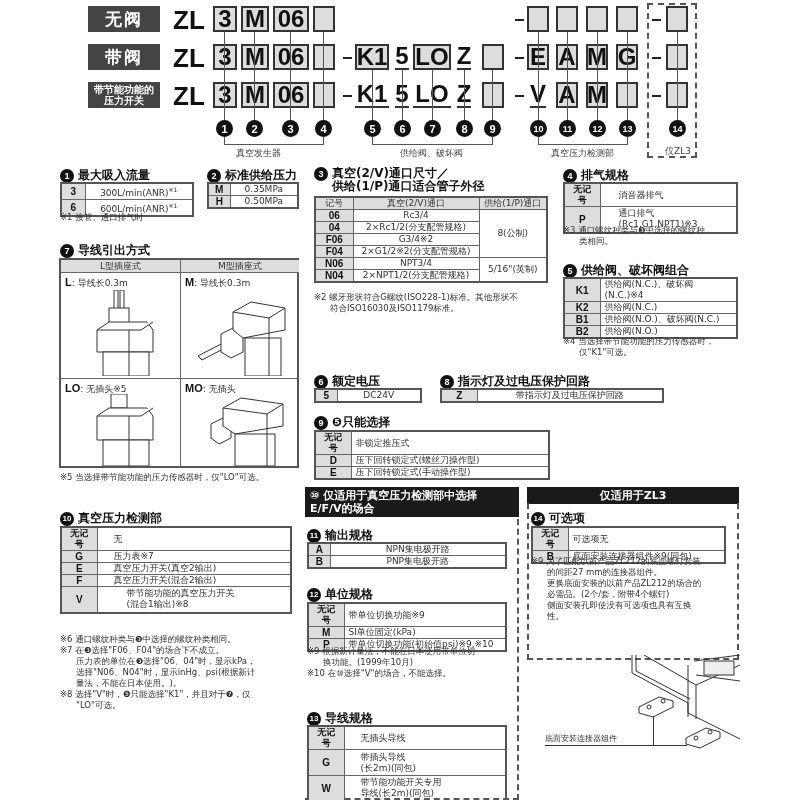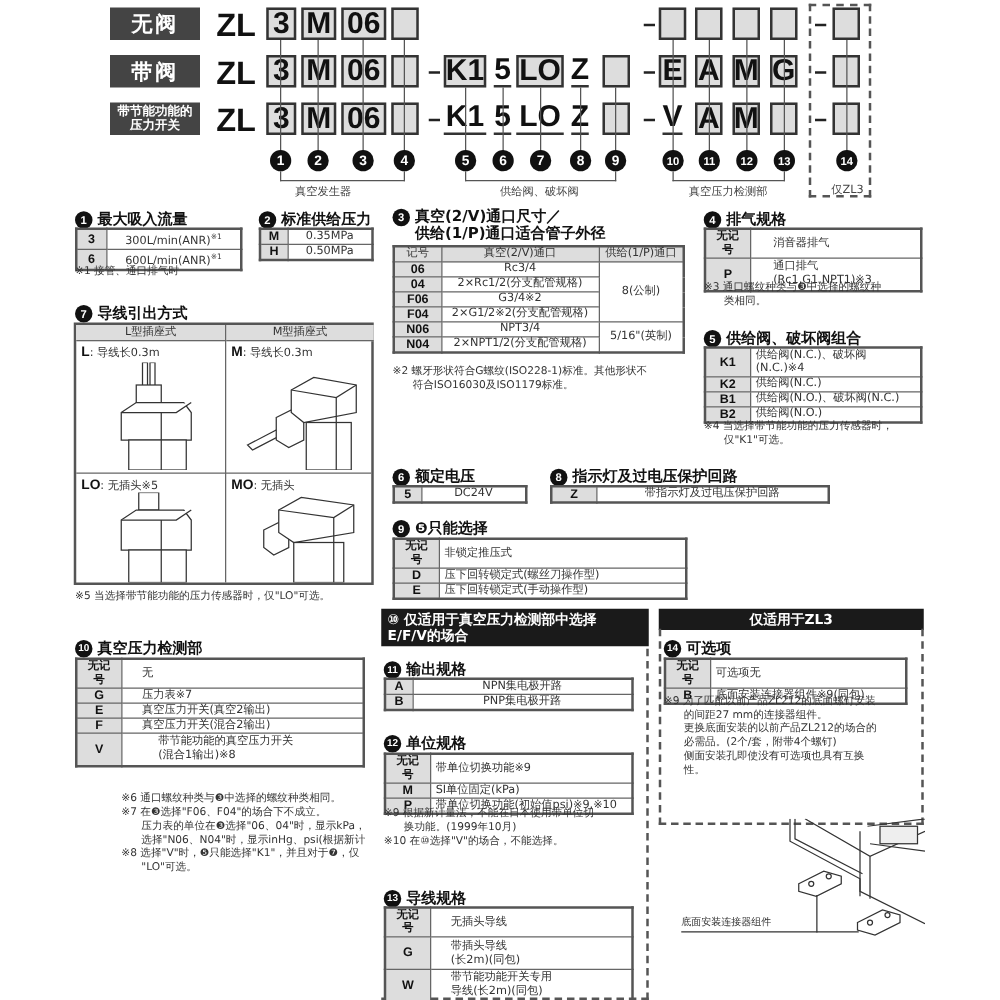--- a/index.html
+++ b/index.html
@@ -415,25 +415,26 @@
   <tr>
         <td class="k">F</td>
         <td style="padding-left:16px;">真空压力开关(混合2输出)</td>
       </tr>
   <tr>
         <td class="k" style="height:26px;">V</td>
         <td style="padding-left:29px;"><span>带节能功能的真空压力开关</span><br><span>(混合1输出)※8</span></td>
       </tr>
 </tbody>
   </table>
-<div class="note" style="left:60px;top:634px;width:240px;margin-left:37px;">
+<div class="note" style="left:60px;top:634px;width:240px;">
   <span>※6 通口螺纹种类与❸中选择的螺纹种类相同。</span><br>
   <span>※7 在❸选择"F06、F04"的场合下不成立。</span>
   <span class="ind">压力表的单位在❸选择"06、04"时，显示kPa，</span>
   <span class="ind">选择"N06、N04"时，显示inHg、psi(根据新计</span>
+  <span class="ind">量法，不能在日本使用。)。</span>
   <span>※8 选择"V"时，❺只能选择"K1"，并且对于❼，仅</span>
   <span class="ind">"LO"可选。</span>
 </div>
 
 <div class="banner" style="left:305px;top:487px;width:214px;">
   <span>⑩ 仅适用于真空压力检测部中选择</span><br><span>E/F/V的场合</span>
 </div>
 <div class="pane" style="left:305px;top:519px;width:214px;height:281px;border-left:none;"></div>
 
 <div class="sec-title" style="left:307px;top:527px;">

